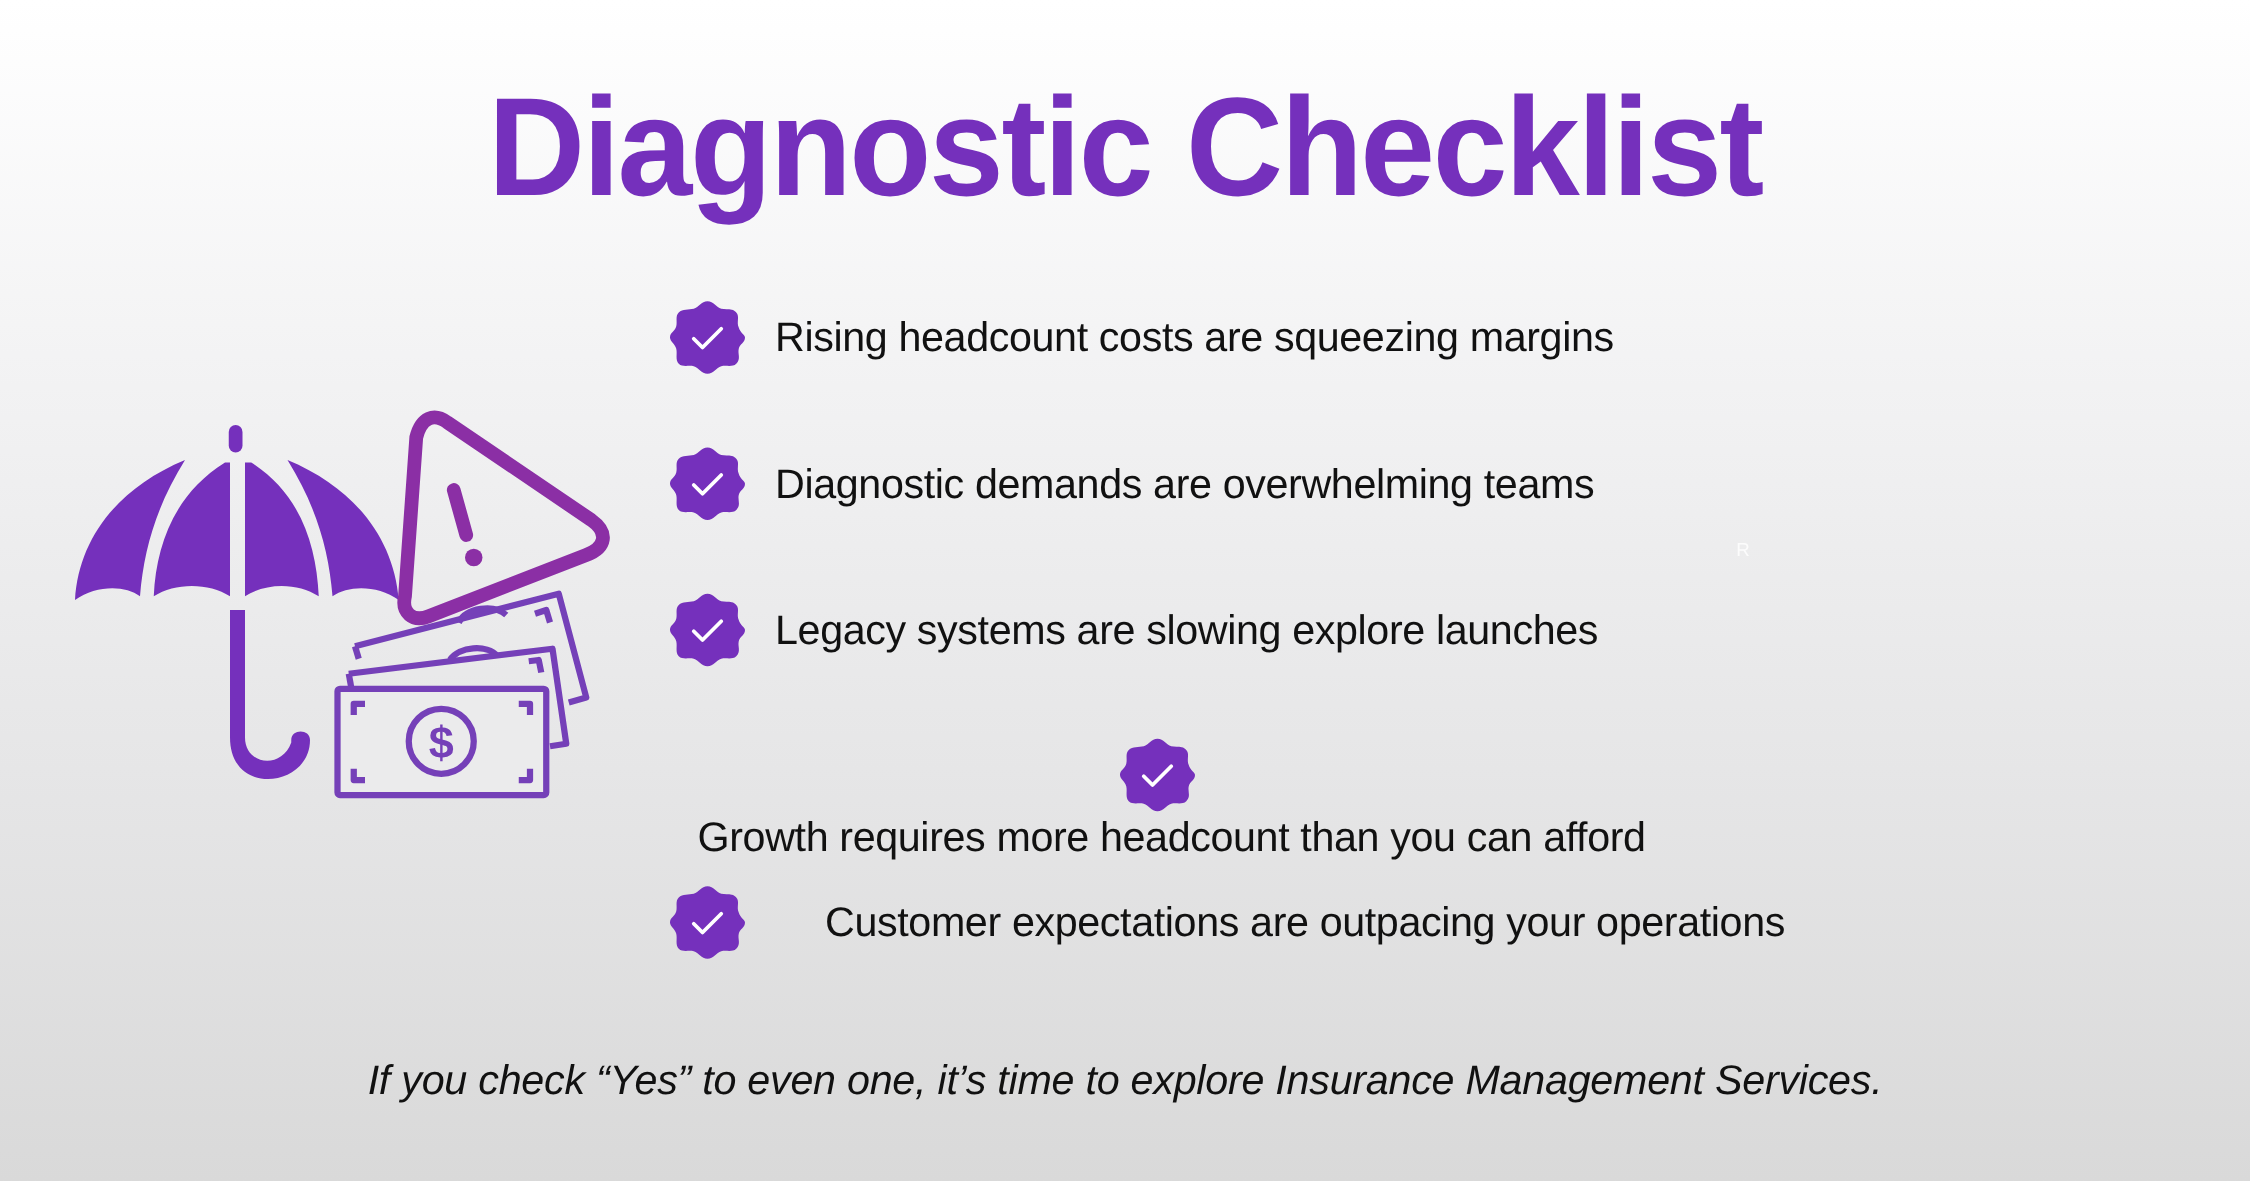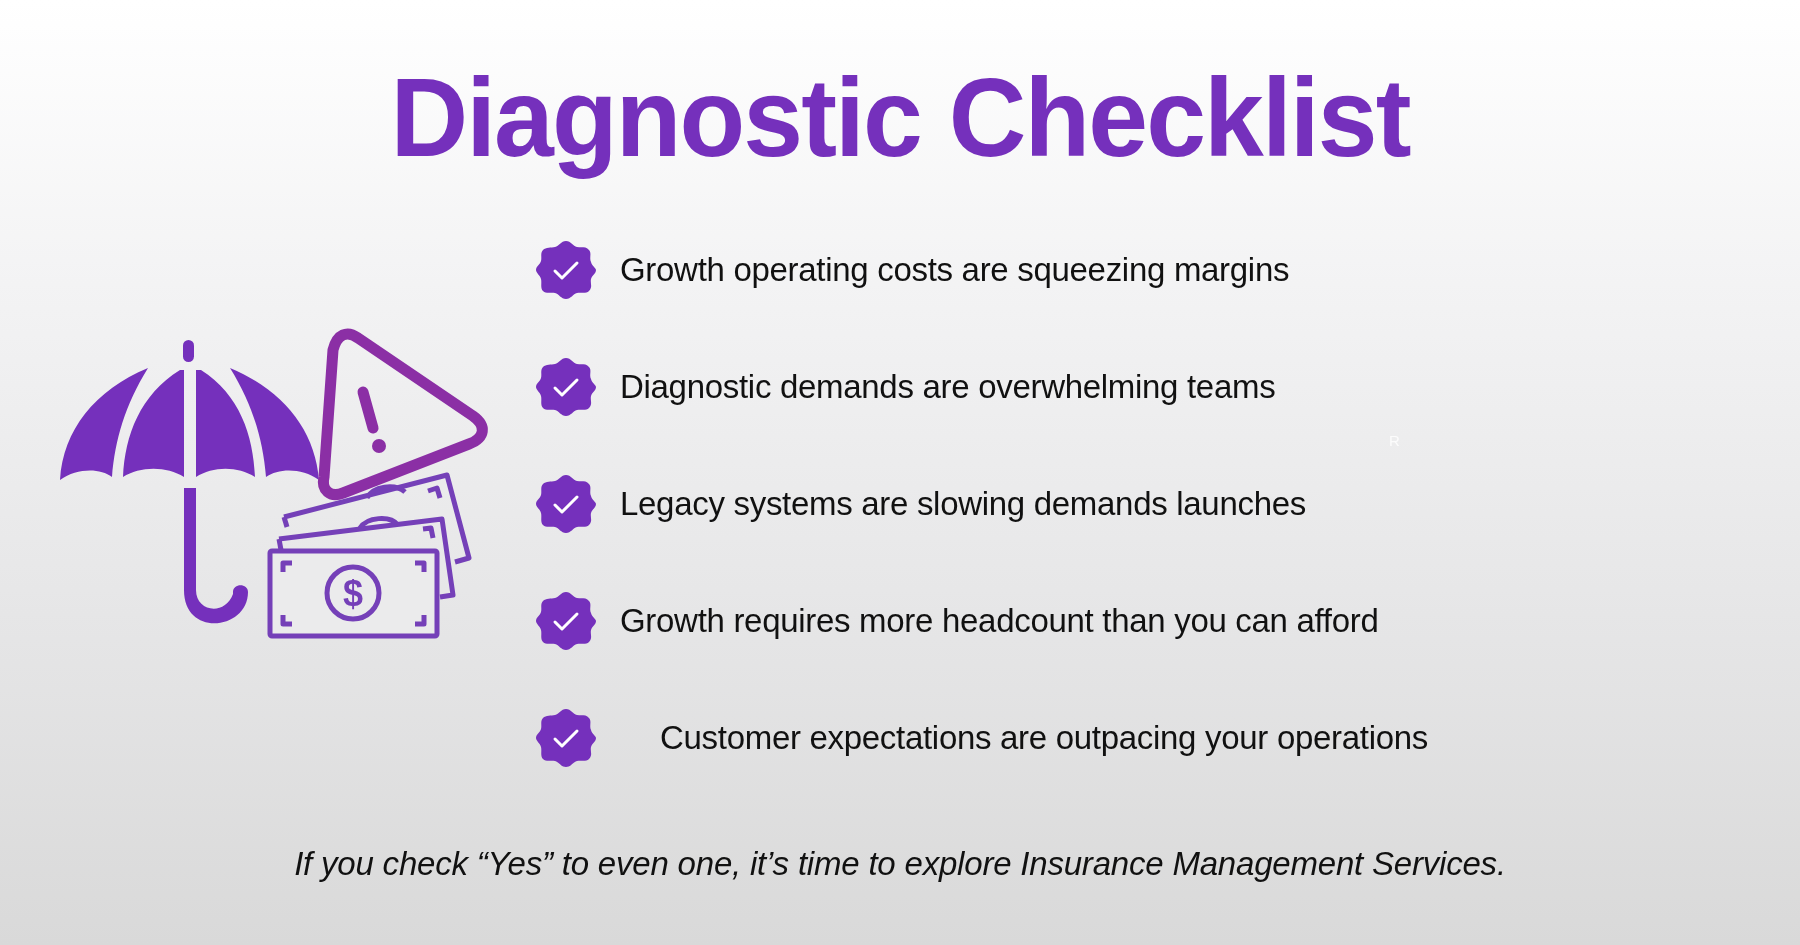--- a/index.html
+++ b/index.html
@@ -131,40 +131,40 @@
     </g>
   </svg>
 
   <div class="checklist">
 
     <div class="check-item" style="top:0px;">
       <svg class="badge" viewBox="0 0 62 62">
         <path fill="#7530bc" d="M31 2 C 36 2, 38 7, 42 8 C 46 9, 51 7, 54 11 C 57 14, 54 19, 56 23 C 57 27, 61 29, 61 31 C 61 35, 57 36, 56 40 C 55 44, 58 48, 54 52 C 51 55, 46 53, 42 54 C 38 55, 36 60, 31 60 C 26 60, 24 55, 20 54 C 16 53, 11 55, 8 52 C 5 49, 7 44, 6 40 C 5 36, 1 34, 1 31 C 1 27, 5 26, 6 22 C 7 18, 5 14, 8 11 C 11 8, 16 9, 20 8 C 24 7, 26 2, 31 2 Z"></path>
         <path d="M20 32 L 27 39 L 42 24" fill="none" stroke="#ffffff" stroke-width="3" stroke-linecap="round" stroke-linejoin="round"></path>
       </svg>
-      <span class="item-text">Growth operating costs are squeezing margins</span>
+      <span class="item-text">Rising headcount costs are squeezing margins</span>
     </div>
 
     <div class="check-item" style="top:117px;">
       <svg class="badge" viewBox="0 0 62 62">
         <path fill="#7530bc" d="M31 2 C 36 2, 38 7, 42 8 C 46 9, 51 7, 54 11 C 57 14, 54 19, 56 23 C 57 27, 61 29, 61 31 C 61 35, 57 36, 56 40 C 55 44, 58 48, 54 52 C 51 55, 46 53, 42 54 C 38 55, 36 60, 31 60 C 26 60, 24 55, 20 54 C 16 53, 11 55, 8 52 C 5 49, 7 44, 6 40 C 5 36, 1 34, 1 31 C 1 27, 5 26, 6 22 C 7 18, 5 14, 8 11 C 11 8, 16 9, 20 8 C 24 7, 26 2, 31 2 Z"></path>
         <path d="M20 32 L 27 39 L 42 24" fill="none" stroke="#ffffff" stroke-width="3" stroke-linecap="round" stroke-linejoin="round"></path>
       </svg>
       <span class="item-text">Diagnostic demands are overwhelming teams</span>
     </div>
 
     <div class="check-item" style="top:234px;">
       <svg class="badge" viewBox="0 0 62 62">
         <path fill="#7530bc" d="M31 2 C 36 2, 38 7, 42 8 C 46 9, 51 7, 54 11 C 57 14, 54 19, 56 23 C 57 27, 61 29, 61 31 C 61 35, 57 36, 56 40 C 55 44, 58 48, 54 52 C 51 55, 46 53, 42 54 C 38 55, 36 60, 31 60 C 26 60, 24 55, 20 54 C 16 53, 11 55, 8 52 C 5 49, 7 44, 6 40 C 5 36, 1 34, 1 31 C 1 27, 5 26, 6 22 C 7 18, 5 14, 8 11 C 11 8, 16 9, 20 8 C 24 7, 26 2, 31 2 Z"></path>
         <path d="M20 32 L 27 39 L 42 24" fill="none" stroke="#ffffff" stroke-width="3" stroke-linecap="round" stroke-linejoin="round"></path>
       </svg>
-      <span class="item-text">Legacy systems are slowing demands launches</span>
+      <span class="item-text">Legacy systems are slowing explore launches</span>
     </div>
 
-    <div class="check-item" style="top:351px;">
+    <div class="check-item" style="top:351px;flex-direction:column;">
       <svg class="badge" viewBox="0 0 62 62">
         <path fill="#7530bc" d="M31 2 C 36 2, 38 7, 42 8 C 46 9, 51 7, 54 11 C 57 14, 54 19, 56 23 C 57 27, 61 29, 61 31 C 61 35, 57 36, 56 40 C 55 44, 58 48, 54 52 C 51 55, 46 53, 42 54 C 38 55, 36 60, 31 60 C 26 60, 24 55, 20 54 C 16 53, 11 55, 8 52 C 5 49, 7 44, 6 40 C 5 36, 1 34, 1 31 C 1 27, 5 26, 6 22 C 7 18, 5 14, 8 11 C 11 8, 16 9, 20 8 C 24 7, 26 2, 31 2 Z"></path>
         <path d="M20 32 L 27 39 L 42 24" fill="none" stroke="#ffffff" stroke-width="3" stroke-linecap="round" stroke-linejoin="round"></path>
       </svg>
       <span class="item-text">Growth requires more headcount than you can afford</span>
     </div>
 
     <div class="check-item" style="top:468px;gap:40px;">
       <svg class="badge" viewBox="0 0 62 62">
         <path fill="#7530bc" d="M31 2 C 36 2, 38 7, 42 8 C 46 9, 51 7, 54 11 C 57 14, 54 19, 56 23 C 57 27, 61 29, 61 31 C 61 35, 57 36, 56 40 C 55 44, 58 48, 54 52 C 51 55, 46 53, 42 54 C 38 55, 36 60, 31 60 C 26 60, 24 55, 20 54 C 16 53, 11 55, 8 52 C 5 49, 7 44, 6 40 C 5 36, 1 34, 1 31 C 1 27, 5 26, 6 22 C 7 18, 5 14, 8 11 C 11 8, 16 9, 20 8 C 24 7, 26 2, 31 2 Z"></path>

